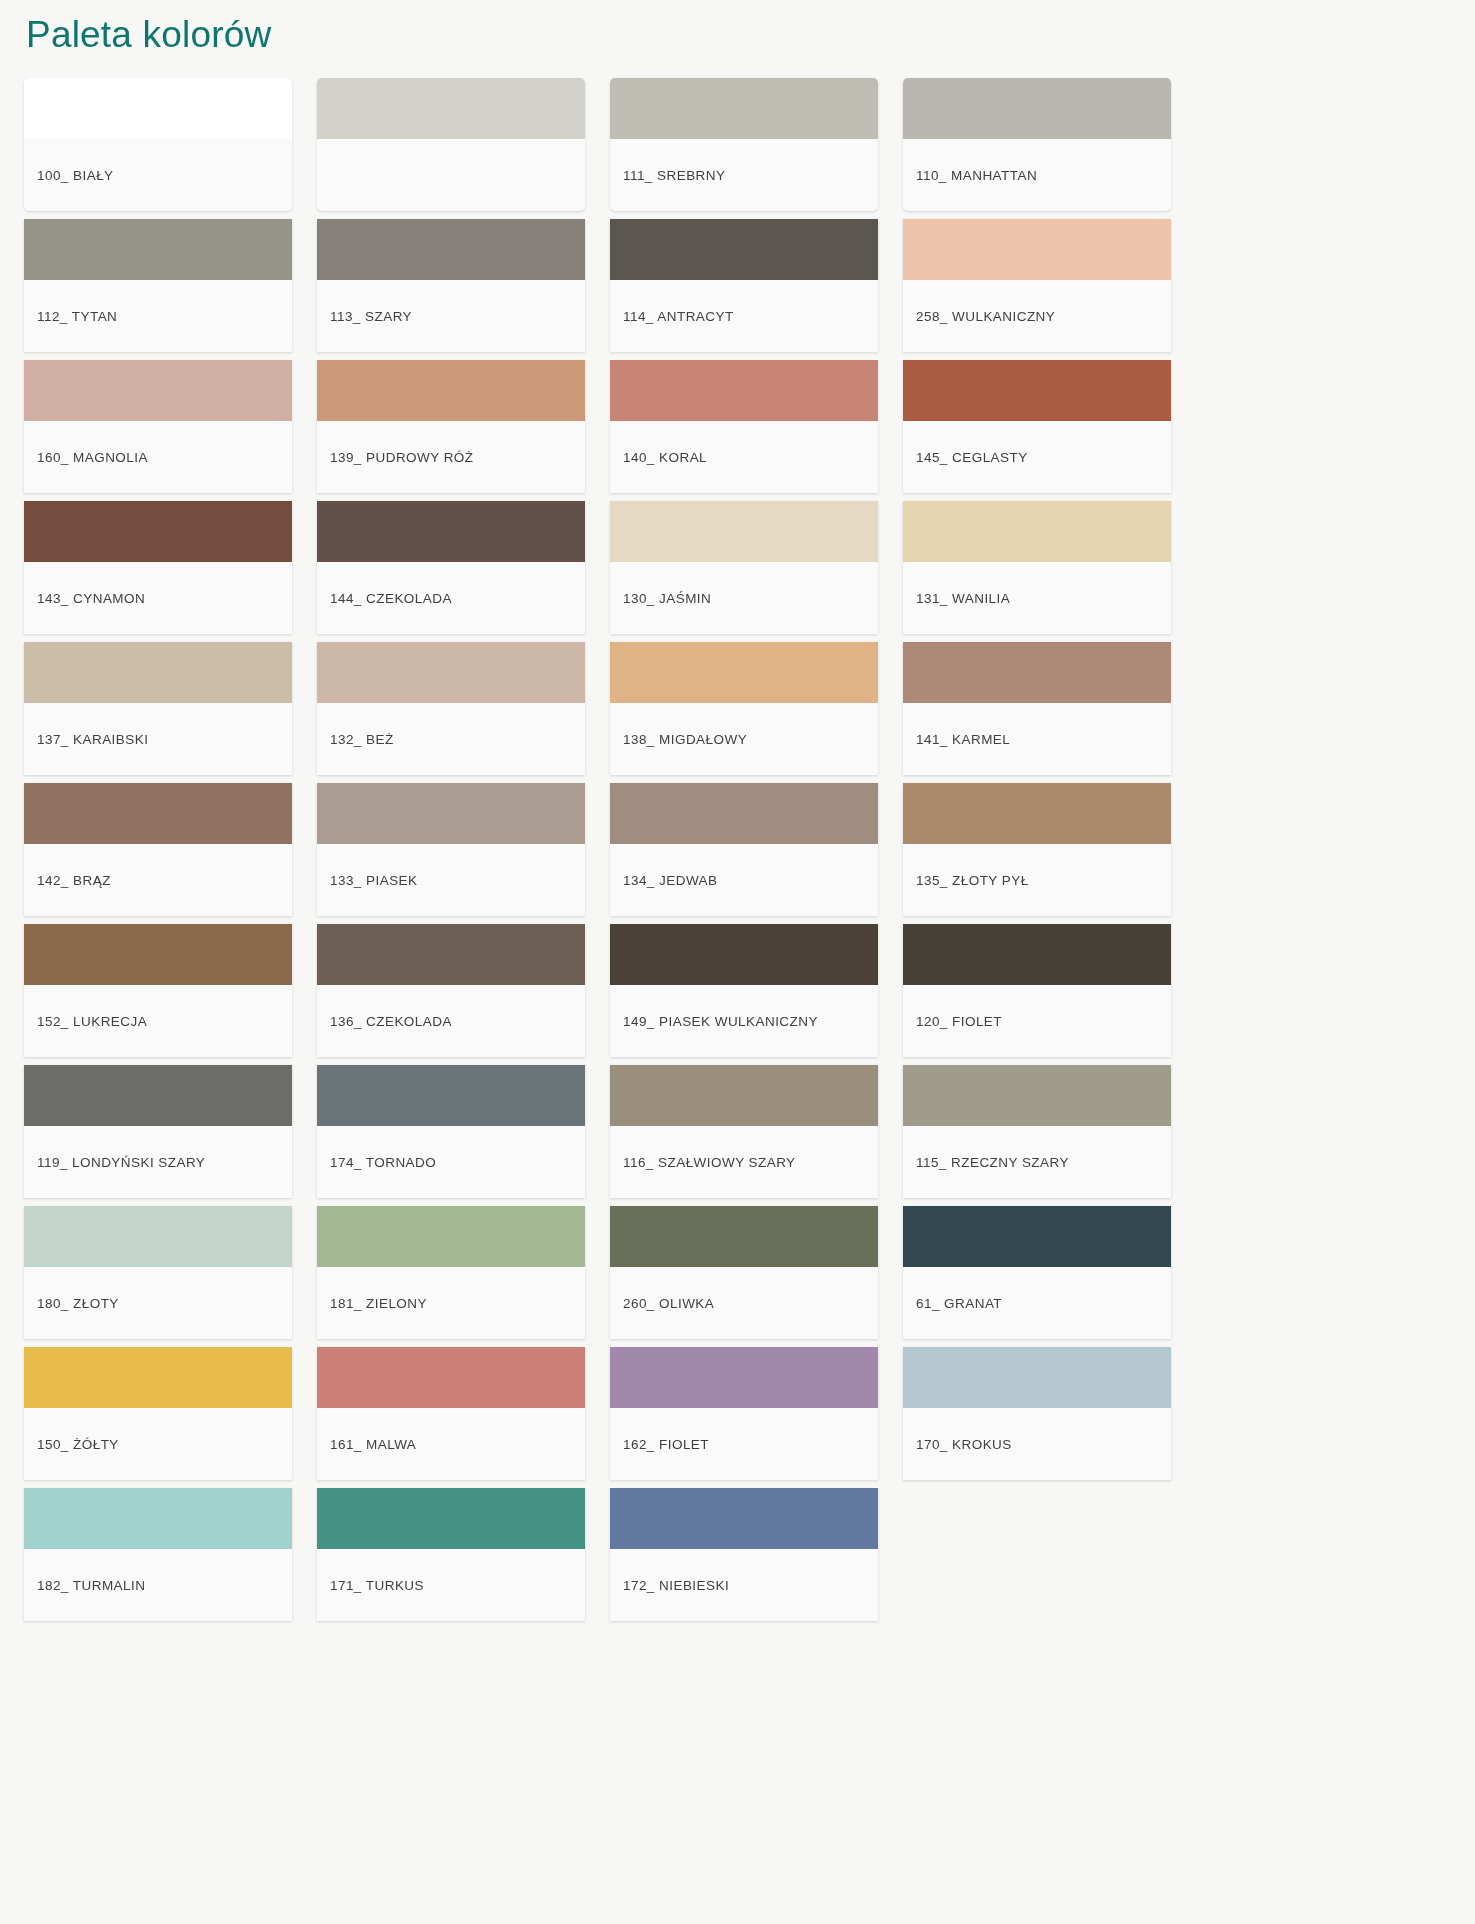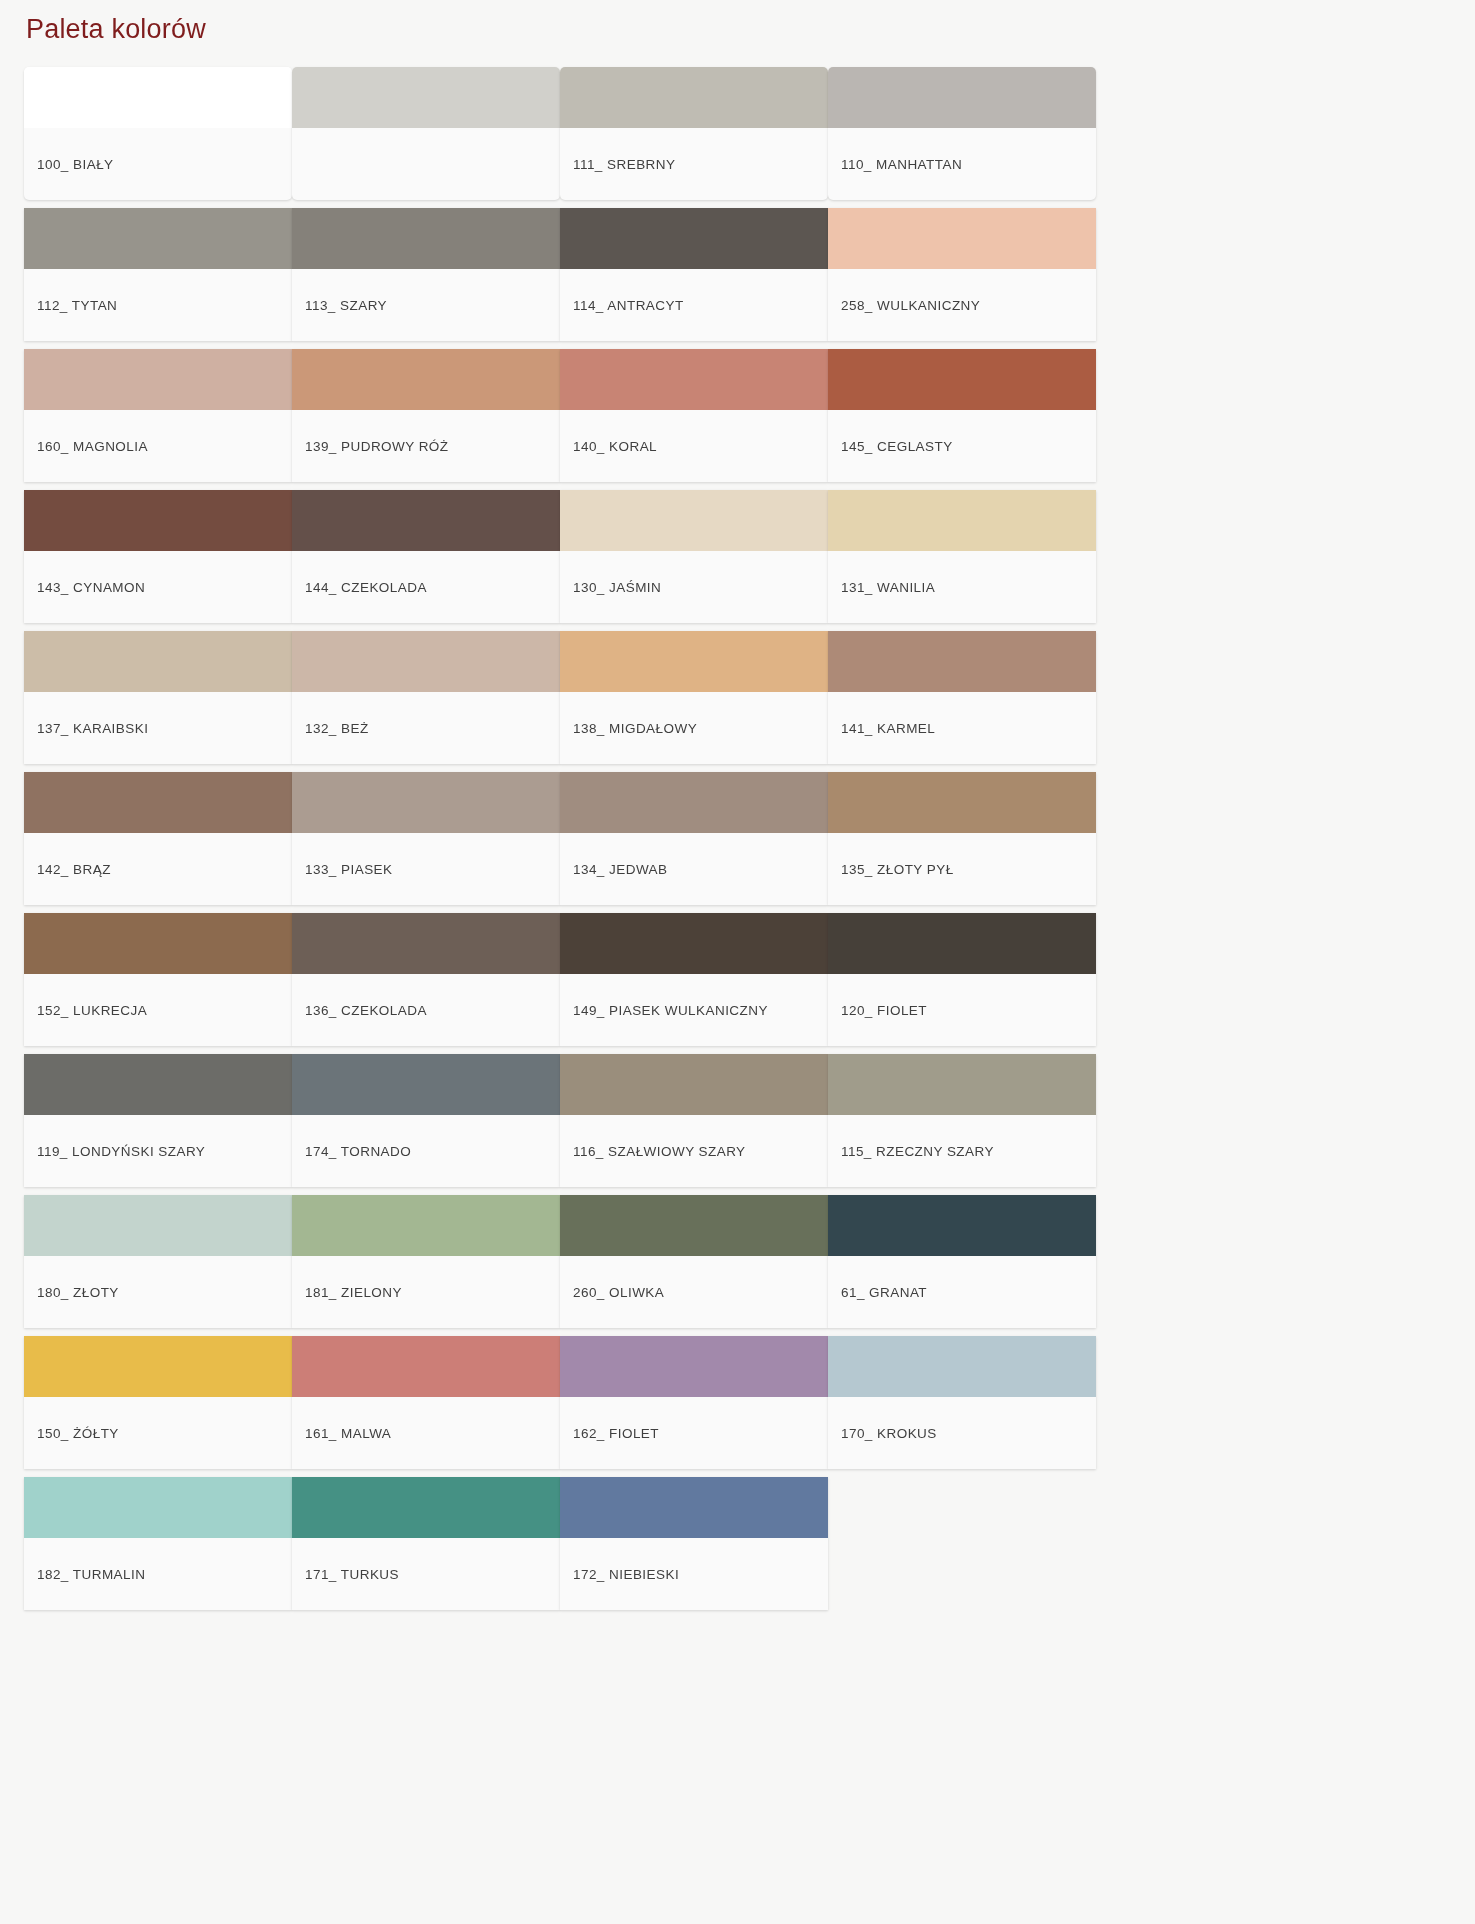--- a/index.html
+++ b/index.html
@@ -13,24 +13,24 @@
   #page {
     position: relative;
     width: 1475px;
     min-height: 1924px;
     background: #f7f7f6;
     overflow: hidden;
   }
   .page-title {
     margin: 0;
     padding: 14px 12px 0 26px;
-    font-size: 27px;
+    font-size: 37px;
     font-weight: 400;
     letter-spacing: 0.2px;
-    color: #7f1d1d;
+    color: #0f766e;
     font-family: "Liberation Sans", sans-serif;
   }
   .swatch-card {
     width: 268px;
     height: 133px;
     background: #fafafa;
     box-shadow: 0 1px 3px rgba(0,0,0,0.10), 0 1px 2px rgba(0,0,0,0.05);
     display: flex;
     flex-direction: column;
     margin-bottom: 0;
@@ -54,20 +54,21 @@
     color: #3f3f3f;
     font-family: "Liberation Sans", sans-serif;
     white-space: nowrap;
   }
   .palette-wrap {
     padding: 22px 0 0 24px;
   }
   .prow {
     display: grid;
     grid-template-columns: repeat(4, 268px);
+    column-gap: 25px;
   }
   .prow + .prow { margin-top: 8px; }
   .cell-empty { visibility: hidden; }
 </style>
 </head>
 <body>
 
 <div id="page">
 
   <h1 class="page-title">Paleta kolorów</h1>

